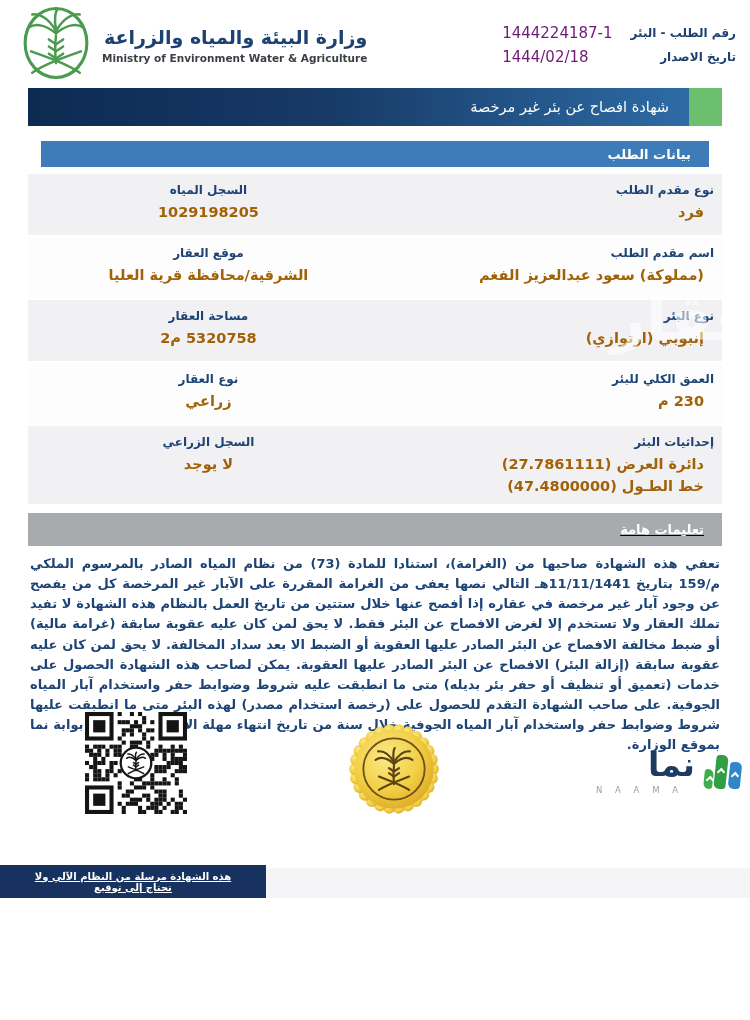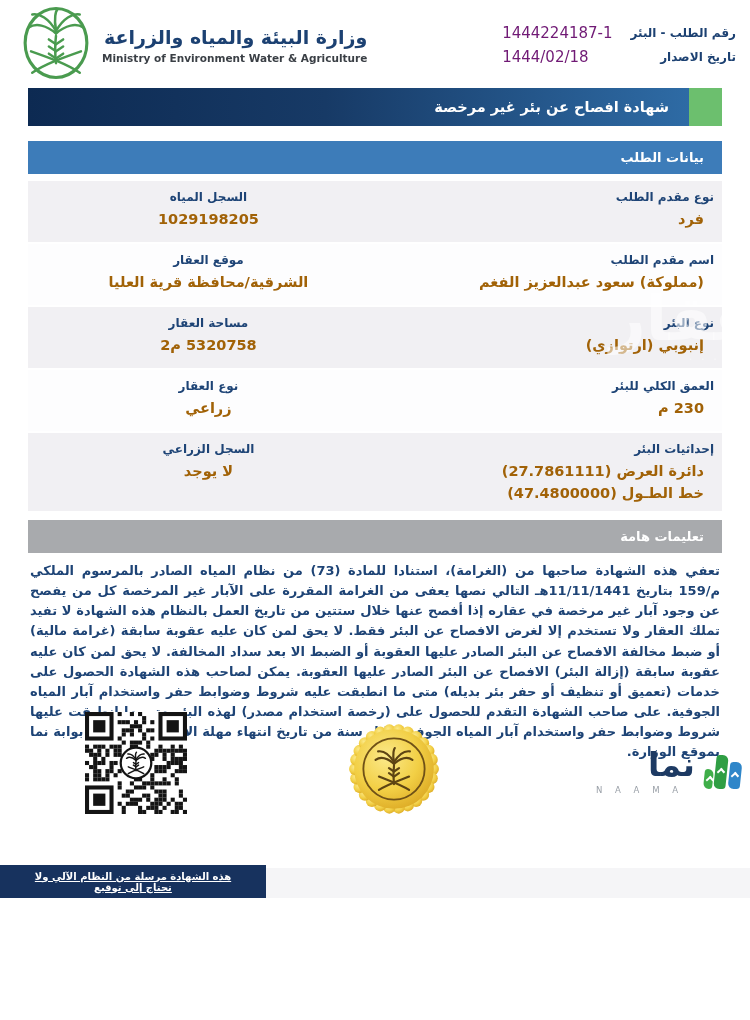--- a/index.html
+++ b/index.html
@@ -14,36 +14,36 @@
   .brand-names{text-align:right;}
   .ministry-ar{font-size:19px;font-weight:bold;color:#1c4172;line-height:1.25;}
   .ministry-en{font-size:10.5px;font-weight:bold;color:#3a3f45;margin-top:2px;}
   .req-meta{display:grid;grid-template-columns:auto auto;gap:6px 18px;align-items:center;padding-left:6px;}
   .req-label{font-size:12px;font-weight:bold;color:#1c4172;text-align:right;white-space:nowrap;}
   .req-value{font-size:15px;font-weight:normal;color:#701a75;text-align:left;direction:ltr;}
   
   .title-bar{display:flex;margin:2px 28px 0;height:38px;}
   .green-accent{width:33px;background:#6cbf6e;}
   .title-bar-body{flex:1;background:linear-gradient(90deg,#0d2a52 0%,#173a66 45%,#2e6ba5 100%);display:flex;align-items:center;}
-  .title-bar-body .t{width:100%;text-align:right;padding-left:12px;padding-right:20px;color:#fff;font-size:14.5px;font-weight:bold;}
-  .section-bar{margin:15px 28px 0;height:33px;background:#3d7cb9;display:flex;align-items:center;}
+  .title-bar-body .t{width:100%;text-align:right;padding-left:12px;padding-right:20px;color:#fff;font-size:14.5px;font-weight:normal;}
+  .section-bar{margin:15px 41px 0;height:26px;background:#3d7cb9;display:flex;align-items:center;}
   .section-bar .t{width:100%;text-align:right;padding-right:18px;color:#fff;font-size:13px;font-weight:bold;}
   
   .rows{margin:7px 28px 0;}
   .row{display:grid;grid-template-columns:48% 52%;margin-bottom:2px;padding:9px 0 10px;min-height:42px;}
   .row.shade{background:#f1f0f3;}
   .row.plain{background:#fdfdfe;}
   .cell-r{text-align:right;padding-right:8px;}
   .cell-l{text-align:center;padding:0 10px;}
   .f-label{font-size:12px;font-weight:bold;color:#1e4476;margin-bottom:7px;}
   .f-value{font-size:14.5px;font-weight:bold;color:#a16207;}
   .cell-r .f-value{padding-left:0;padding-right:10px;}
   .f-value.multi{margin-bottom:6px;}
   
-  .instructions-bar{margin:9px 28px 0;height:33px;background:#a8aaad;display:flex;align-items:center;}
+  .instructions-bar{margin:9px 28px 0;height:33px;background:#a8aaad;display:flex;align-items:center;text-decoration:underline;}
   .instructions-bar .t{width:100%;text-align:right;padding-right:18px;color:#fff;font-size:13px;font-weight:bold;}
   .instructions-text{
     margin:8px 30px 0;direction:rtl;text-align:justify;text-align-last:right;
     color:#1e4476;font-size:13px;font-weight:bold;line-height:1.55;
   }
   
   .qr{position:absolute;left:85px;top:712px;width:102px;height:102px;}
   .seal{position:absolute;left:347px;top:721px;width:94px;height:96px;}
   .naama{position:absolute;left:591px;top:748px;width:150px;display:flex;flex-direction:row-reverse;align-items:flex-end;gap:9px;direction:ltr;}
   .naama-text{text-align:right;}

